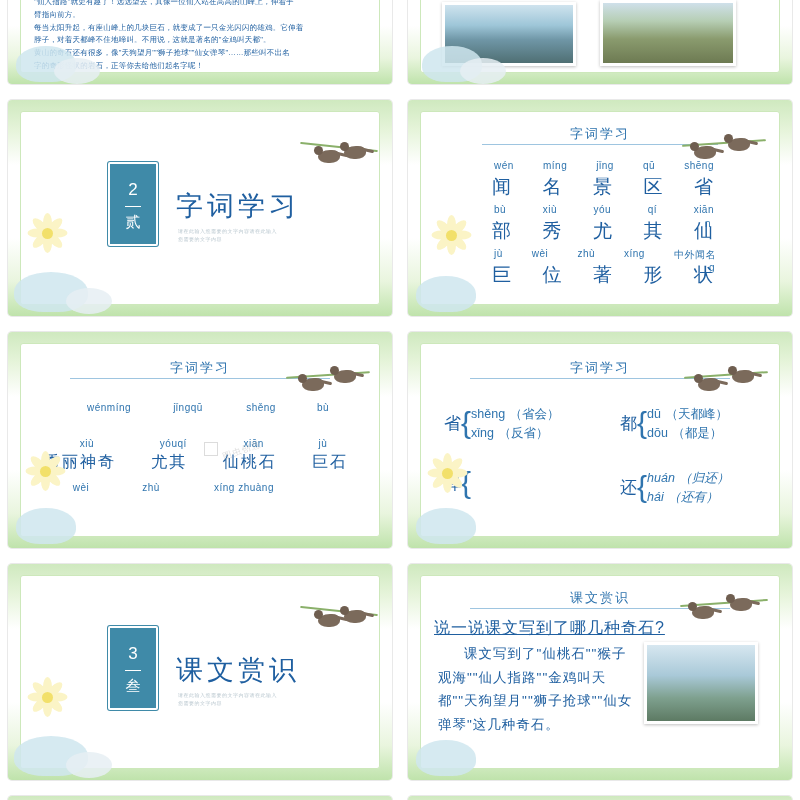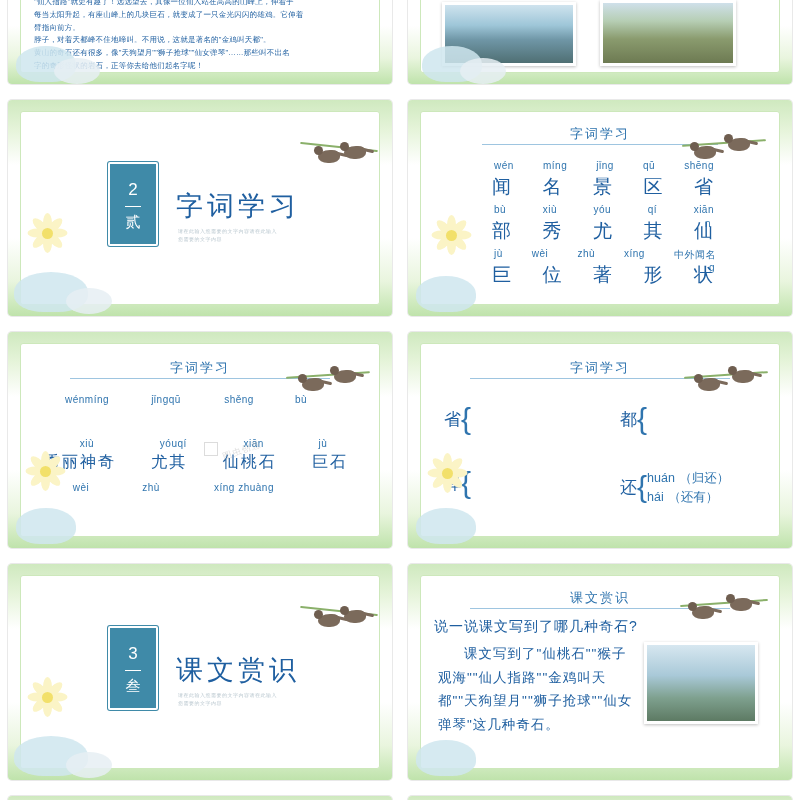--- a/index.html
+++ b/index.html
@@ -61,21 +61,21 @@
 
   
   .numcard{position:absolute;width:46px;height:80px;background:#3f8aa8;border:2px solid #ffffff;
     box-shadow:0 0 0 1px #3f8aa8;border-radius:2px;color:#fff;text-align:center;}
   .numcard .n{font-size:17px;margin-top:16px;}
   .numcard .line{width:16px;height:1px;background:#ffffff;margin:6px auto;}
   .numcard .cn{font-size:15px;}
   .sect-title{position:absolute;font-size:27px;color:#1f5fa0;letter-spacing:4px;}
   .sect-sub{position:absolute;font-size:5px;color:#b9c7cf;letter-spacing:.5px;line-height:1.5;}
 
-  .q{color:#1f5fa0;font-size:14px;letter-spacing:1px;}
+  .q{color:#1f5fa0;font-size:16px;letter-spacing:1px;text-decoration:underline;}
   .ans{color:#1f5fa0;font-size:13.5px;line-height:1.75;letter-spacing:1px;}
 
   .brace{font-size:30px;color:#2f74ae;line-height:1;}
   .poly-char{font-size:17px;color:#1f5fa0;}
   .poly-line{font-size:12.5px;color:#2f74ae;}
 
   
   .photo{position:absolute;border:3px solid #fff;box-shadow:0 1px 3px rgba(0,0,0,.25);overflow:hidden;}
   .ph-a{background:linear-gradient(180deg,#cfe3ee 0%,#9ec6d8 35%,#6f96a6 60%,#4f6f73 100%);}
   .ph-b{background:linear-gradient(180deg,#cfe0ea 0%,#b6ceb4 30%,#8a9b6e 60%,#6d7a52 100%);}
@@ -92,22 +92,22 @@
 <body>
 
 <div class="page">
 
   <div class="slide" style="left:8px;top:-78px;width:384px;height:162px;">
     <div class="frame"></div>
     <div class="inner"></div>
     <div class="content">
       <div class="topText" style="left:26px;top:74px;width:330px;">
         <div>"仙人指路"就更有趣了！远远望去，真像一位仙人站在高高的山峰上，伸着手</div>
+        <div>臂指向前方。</div>
         <div>每当太阳升起，有座山峰上的几块巨石，就变成了一只金光闪闪的雄鸡。它伸着</div>
-        <div>臂指向前方。</div>
         <div>脖子，对着天都峰不住地啼叫。不用说，这就是著名的"金鸡叫天都"。</div>
         <div>黄山的奇石还有很多，像"天狗望月""狮子抢球""仙女弹琴"……那些叫不出名</div>
         <div>字的奇形怪状的岩石，正等你去给他们起名字呢！</div>
       </div>
       <div class="blob b1"></div>
       <div class="blob b2"></div>
     </div>
   </div>
 
   <div class="slide" style="left:408px;top:-78px;width:384px;height:162px;">
@@ -241,21 +241,21 @@
 
   <div class="slide" style="left:8px;top:332px;width:384px;height:216px;">
     <div class="frame"></div>
     <div class="inner"></div>
     <div class="content">
       <div class="title-bar" style="top:26px;">
         <span class="t">字词学习</span>
       </div>
       <div class="title-underline" style="left:62px;right:62px;top:46px;"></div>
 
-      <div style="position:absolute;left:36px;top:62px;width:304px;display:flex;justify-content:flex-start;">
+      <div style="position:absolute;left:36px;top:70px;width:304px;display:flex;justify-content:flex-end;">
         <span class="pinyin" style="width:86px;text-align:center;">wénmíng</span>
         <span class="pinyin" style="width:72px;text-align:center;">jǐngqū</span>
         <span class="pinyin" style="width:74px;text-align:center;">shěng</span>
         <span class="pinyin" style="width:50px;text-align:center;">bù</span>
       </div>
 
       <div style="position:absolute;left:36px;top:106px;width:304px;display:flex;justify-content:space-between;">
         <span class="pinyin" style="width:86px;text-align:center;">xiù</span>
         <span class="pinyin" style="width:72px;text-align:center;">yóuqí</span>
         <span class="pinyin" style="width:74px;text-align:center;">xiān</span>
@@ -305,36 +305,48 @@
     <div class="inner"></div>
     <div class="content">
       <div class="title-bar" style="top:26px;">
         <span class="t">字词学习</span>
       </div>
       <div class="title-underline" style="left:62px;right:62px;top:46px;"></div>
 
       <div style="position:absolute;left:36px;top:72px;display:flex;align-items:center;">
         <span class="poly-char">省</span>
         <span class="brace">{</span>
+        <span style="display:inline-block;">
+          <div><span class="poly-line">shěng</span>
+               <span class="poly-line">（省会）</span></div>
+          <div><span class="poly-line">xǐng</span>
+               <span class="poly-line">（反省）</span></div>
+        </span>
       </div>
 
       <div style="position:absolute;left:212px;top:72px;display:flex;align-items:center;">
         <span class="poly-char">都</span>
         <span class="brace">{</span>
+        <span style="display:inline-block;">
+          <div><span class="poly-line">dū</span>
+               <span class="poly-line">（天都峰）</span></div>
+          <div><span class="poly-line">dōu</span>
+               <span class="poly-line">（都是）</span></div>
+        </span>
       </div>
 
       <div style="position:absolute;left:36px;top:136px;display:flex;align-items:center;">
         <span class="poly-char">弹</span>
         <span class="brace">{</span>
       </div>
 
       <div style="position:absolute;left:212px;top:136px;display:flex;align-items:center;">
         <span class="poly-char">还</span>
         <span class="brace">{</span>
-        <span style="display:inline-block;">
+        <span style="display:inline-block;font-style:italic;">
           <div><span class="poly-line">huán</span>
                <span class="poly-line">（归还）</span></div>
           <div><span class="poly-line">hái</span>
                <span class="poly-line">（还有）</span></div>
         </span>
       </div>
 
       <div class="branch" style="left:276px;top:34px;width:86px;height:34px;">
         <div class="stem" style="left:0;top:8px;width:84px;transform:rotate(-4deg);"></div>
         <div class="bird" style="left:14px;top:12px;">

